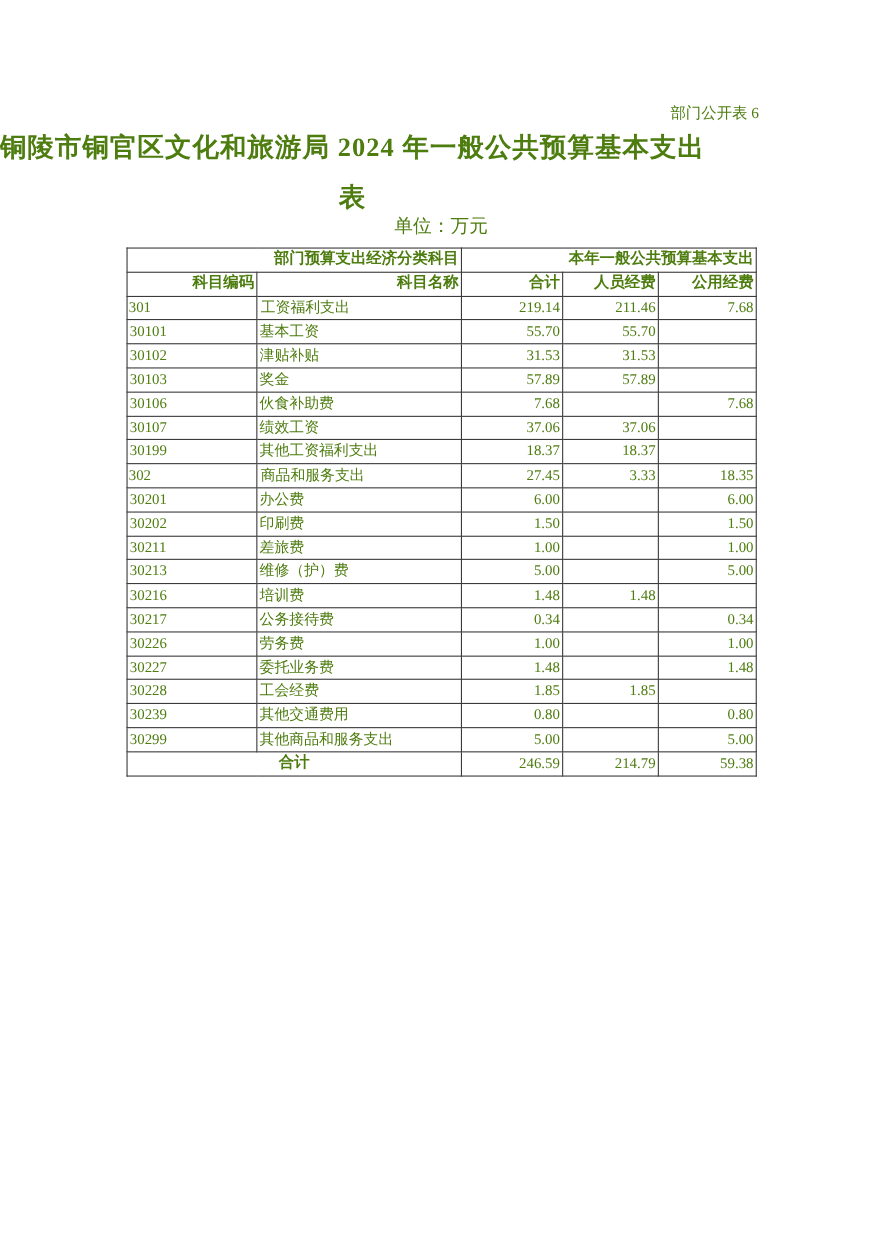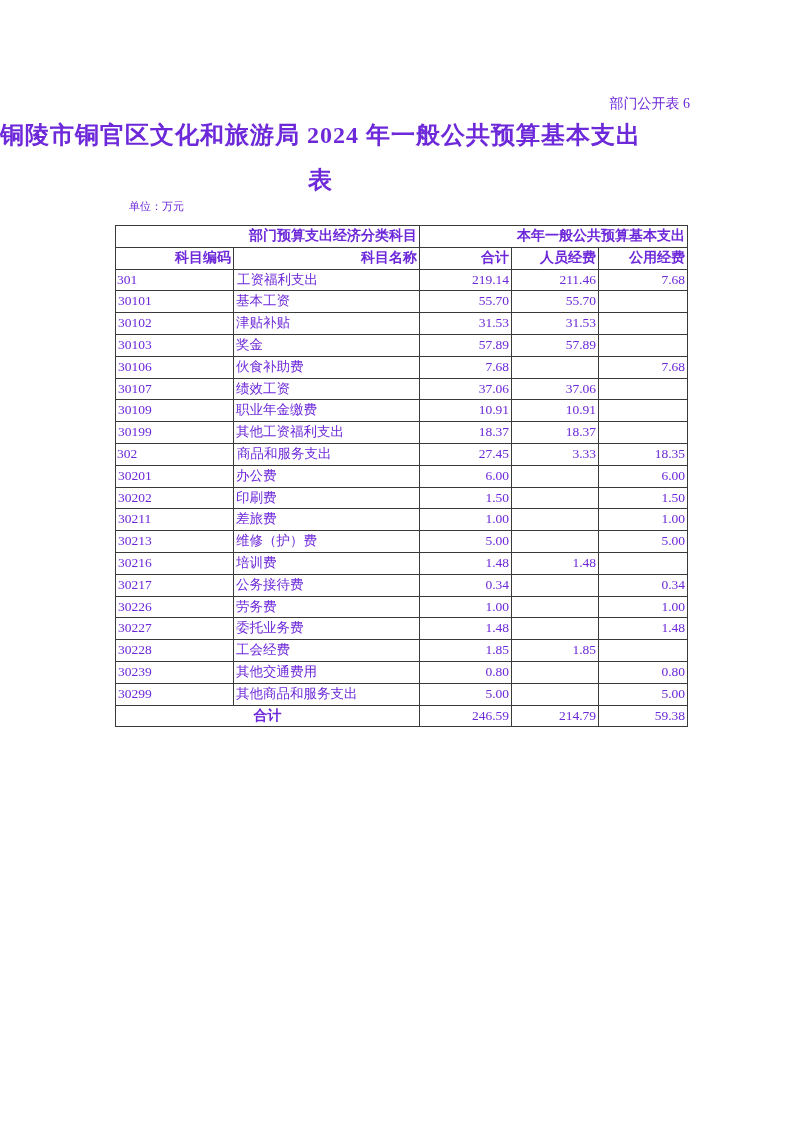--- a/index.html
+++ b/index.html
@@ -6,21 +6,21 @@
   html, body {
     margin: 0;
     padding: 0;
     background: #ffffff;
   }
   .page {
     position: relative;
     width: 793px;
     height: 1122px;
     background: #ffffff;
-    color: #6d28d9;
+    color: #4d7c0f;
     font-family: "Liberation Serif", "DejaVu Serif", serif;
     overflow: hidden;
   }
   .doc-label {
     position: absolute;
     top: 96px;
     left: 115px;
     width: 575px;
     text-align: right;
     font-size: 14px;
@@ -33,24 +33,24 @@
     width: 641px;
     text-align: center;
     font-weight: bold;
     font-size: 24px;
     line-height: 45px;
     letter-spacing: 1px;
   }
   .unit-label {
     position: absolute;
     top: 198px;
-    left: 129px;
+    left: 115px;
     width: 572px;
-    text-align: left;
-    font-size: 11px;
+    text-align: center;
+    font-size: 17px;
     line-height: 16px;
   }
   table.budget {
     position: absolute;
     top: 225px;
     left: 115px;
     width: 572px;
     border-collapse: collapse;
     table-layout: fixed;
     border: 1.5px solid #222222;
@@ -153,27 +153,20 @@
       <td class="cell-num">7.68</td>
     </tr>
         <tr>
       <td class="cell-code">30107</td>
       <td class="cell-name">绩效工资</td>
       <td class="cell-num">37.06</td>
       <td class="cell-num">37.06</td>
       <td class="cell-num"></td>
     </tr>
         <tr>
-      <td class="cell-code">30109</td>
-      <td class="cell-name">职业年金缴费</td>
-      <td class="cell-num">10.91</td>
-      <td class="cell-num">10.91</td>
-      <td class="cell-num"></td>
-    </tr>
-        <tr>
       <td class="cell-code">30199</td>
       <td class="cell-name">其他工资福利支出</td>
       <td class="cell-num">18.37</td>
       <td class="cell-num">18.37</td>
       <td class="cell-num"></td>
     </tr>
         <tr class="level-1">
       <td class="cell-code">302</td>
       <td class="cell-name">商品和服务支出</td>
       <td class="cell-num">27.45</td>

